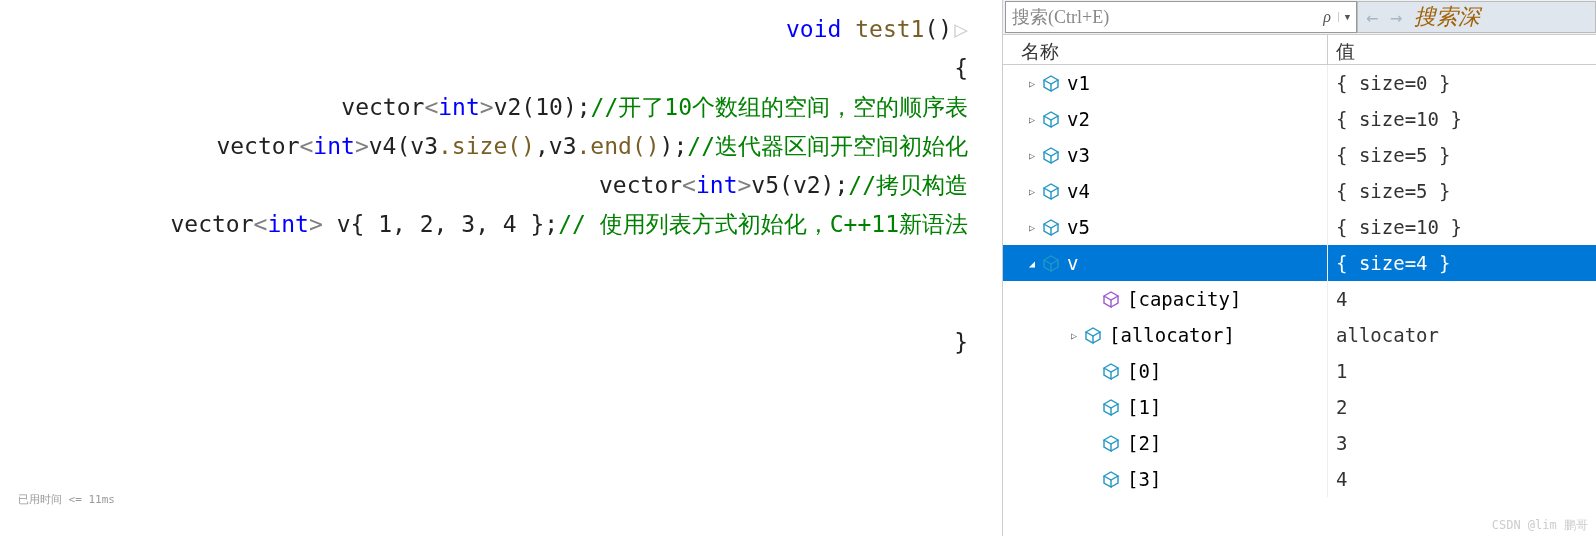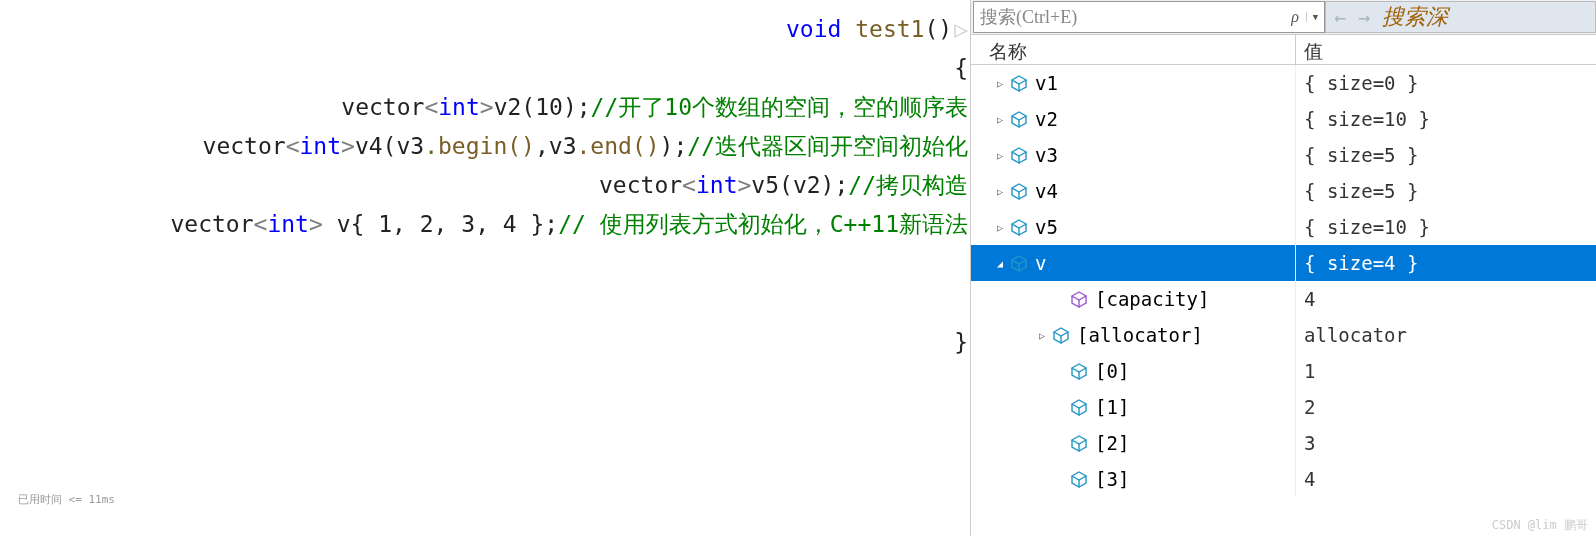--- a/index.html
+++ b/index.html
@@ -10,21 +10,21 @@
   .editor .kw { color: #0000ff; }
   .editor .punct { color: #222; }
   .editor .lt { color: #808080; }
   .editor .fn { color: #795e26; }
   .editor .fn2 { color: #795e26; }
   .editor .comment { color: #008000; }
   .indent { display: inline-block; width: 26px; }
   .ghost { color: #cfcfcf; margin-left: 2px; }
   .timing { position: absolute; bottom: 29px; left: 18px; font-size: 11px; color: #9a9a9a; }
   .watermark { position: absolute; right: 8px; bottom: 2px; font-size: 12px; color: #cccccc; }
-  .right-pane { flex: 1; height: 100%; display: flex; flex-direction: column; border-left: 1px solid #ccc; }
+  .right-pane { flex: 1; height: 100%; display: flex; flex-direction: column; border-left: 1px solid #ccc; margin-left: 32px; }
   .search-row { display: flex; align-items: stretch; height: 35px; background: #eef1f6; border-bottom: 1px solid #ccc; }
   .search-box { flex: 0 0 352px; display: flex; align-items: center; background: #fff; border: 1px solid #999; margin: 1px 0 1px 2px; }
   .search-box input { flex: 1; border: none; outline: none; font-size: 18px; padding: 2px 6px; font-family: "Microsoft YaHei"; color: #333; }
   .search-box input::placeholder { color: #888; }
   .search-icon { width: 22px; font-size: 16px; color: #555; text-align: center; font-style: italic; font-family: serif; cursor: pointer; }
   .dd-btn { width: 18px; border-left: 1px solid #ccc; display: flex; align-items: center; justify-content: center; font-size: 9px; color: #555; cursor: pointer; }
   .nav-box { flex: 1; display: flex; align-items: center; background: #dfe6ee; border: 1px solid #bbb; margin: 1px 0 1px 0; padding: 0 8px; gap: 12px; }
   .nav-arrow { font-size: 20px; color: #a7b6c5; cursor: default; }
   .nav-label { font-size: 22px; color: #a16207; font-style: italic; }
   .headers { display: flex; height: 30px; border-bottom: 1px solid #ccc; font-size: 19px; color: #333; background: #fff; }
@@ -45,21 +45,21 @@
 </style>
 </head>
 <body>
 
 <div class="root">
   <div class="editor-pane">
     <div class="editor">
       <div><span class="kw">void</span> <span class="fn">test1</span><span class="punct">()</span><span class="ghost">▷</span></div>
       <div>{</div>
       <div><span class="indent"></span><span>vector</span><span class="lt">&lt;</span><span class="kw">int</span><span class="lt">&gt;</span><span>v2(10);</span><span class="comment">//开了10个数组的空间，空的顺序表</span></div>
-      <div><span class="indent"></span><span>vector</span><span class="lt">&lt;</span><span class="kw">int</span><span class="lt">&gt;</span><span>v4(v3</span><span class="fn2">.begin()</span><span>,v3</span><span class="fn2">.end()</span><span>);</span><span class="comment">//迭代器区间开空间初始化</span></div>
+      <div><span class="indent"></span><span>vector</span><span class="lt">&lt;</span><span class="kw">int</span><span class="lt">&gt;</span><span>v4(v3</span><span class="fn2">.size()</span><span>,v3</span><span class="fn2">.end()</span><span>);</span><span class="comment">//迭代器区间开空间初始化</span></div>
       <div><span class="indent"></span><span>vector</span><span class="lt">&lt;</span><span class="kw">int</span><span class="lt">&gt;</span><span>v5(v2);</span><span class="comment">//拷贝构造</span></div>
       <div><span class="indent"></span><span>vector</span><span class="lt">&lt;</span><span class="kw">int</span><span class="lt">&gt;</span><span> v{ 1, 2, 3, 4 };</span><span class="comment">// 使用列表方式初始化，C++11新语法</span></div>
       <div>&nbsp;</div>
       <div>&nbsp;</div>
       <div>}</div>
     </div>
     <div class="timing">已用时间 &lt;= 11ms</div>
   </div>
 
   <div class="right-pane">

